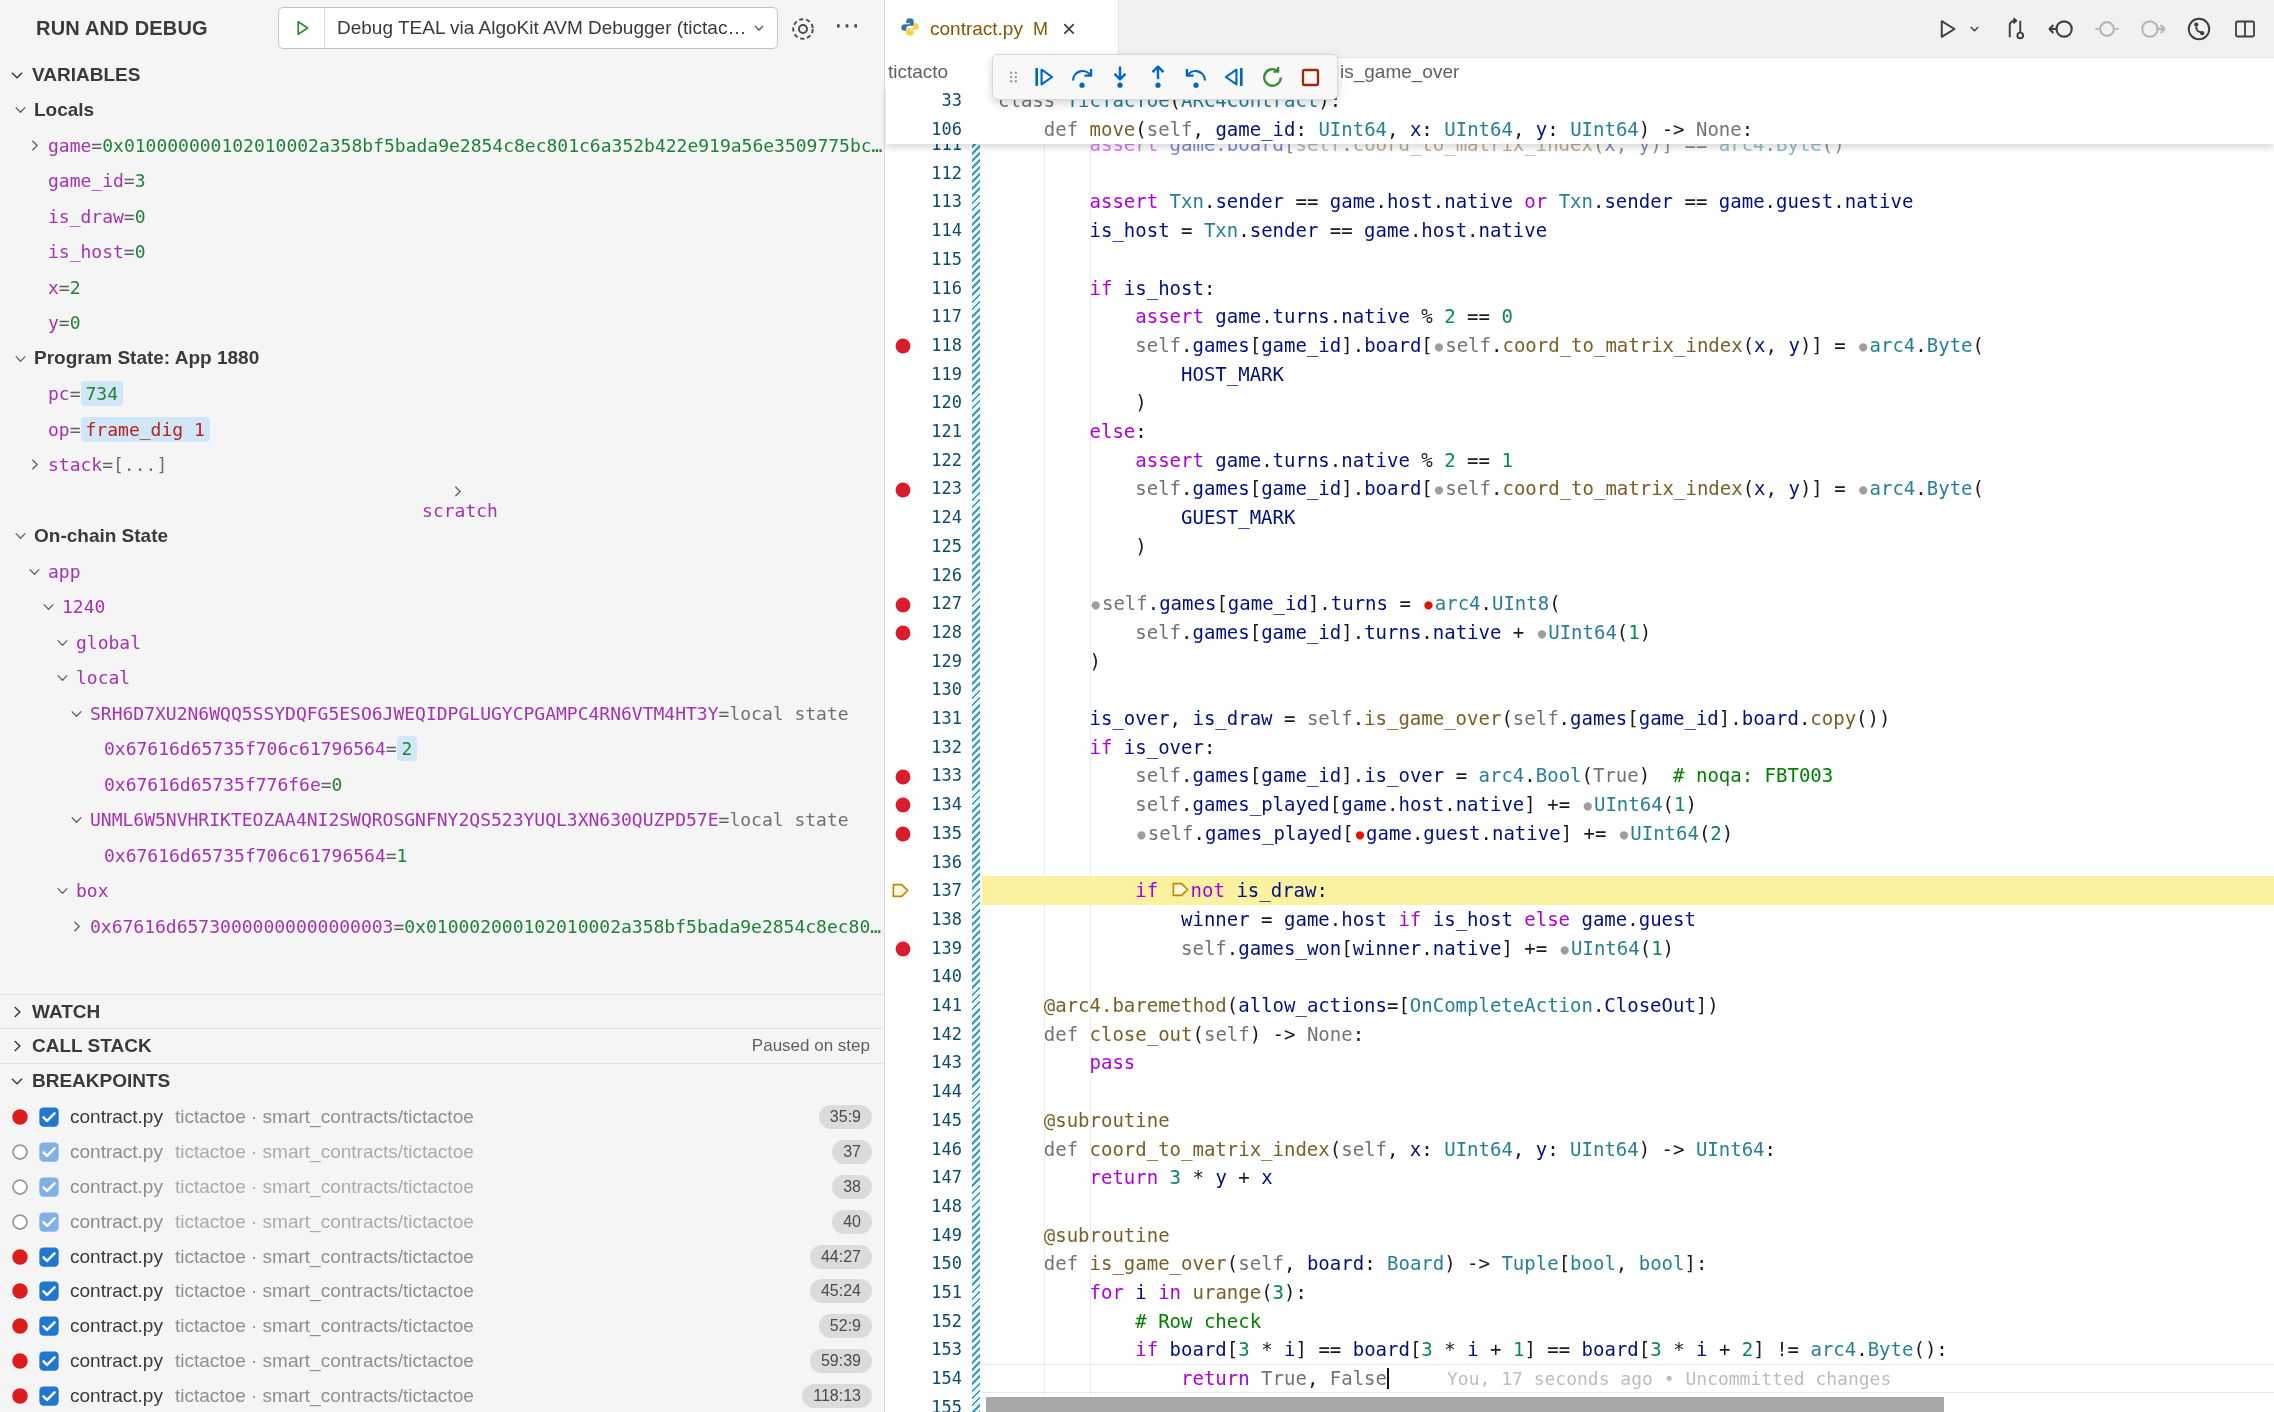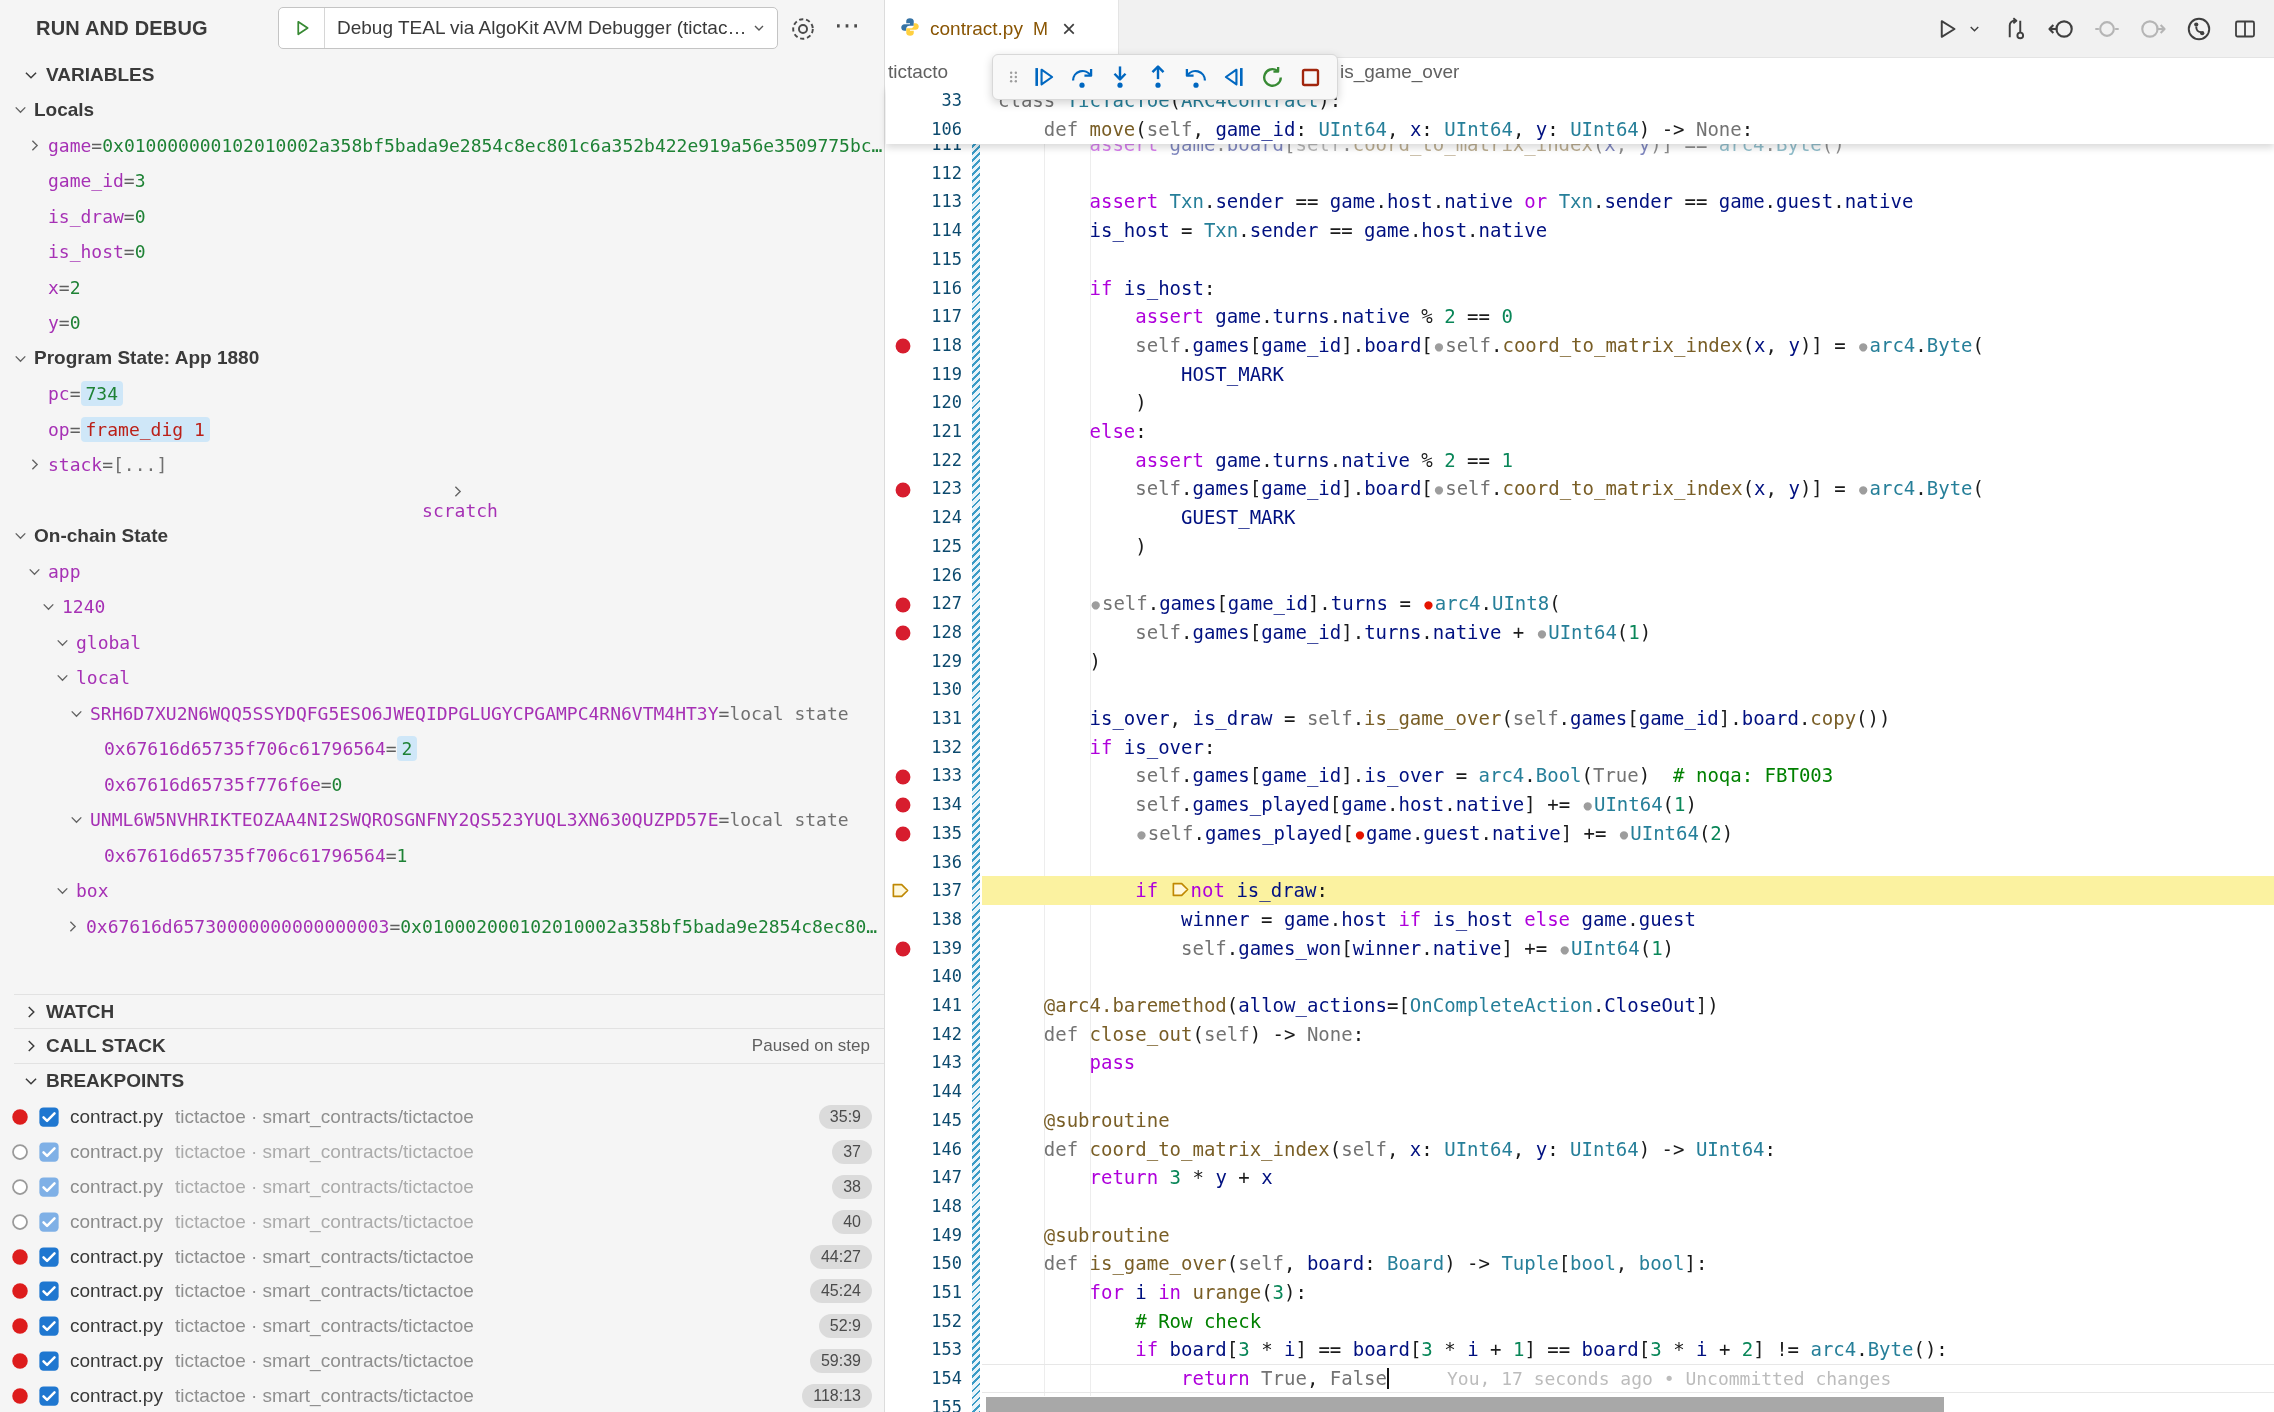--- a/index.html
+++ b/index.html
@@ -13,21 +13,21 @@
   .sb-top { position:absolute; left:0; top:0; right:0; height:56px; display:flex; align-items:center; }
   .sb-title { font-size:20px; font-weight:bold; color:#3a3a3a; margin-left:36px; letter-spacing:.2px; white-space:nowrap; }
   .debug-config { position:absolute; left:278px; top:7px; width:500px; height:42px; background:#fff;
     border:1px solid #c4c4c4; border-radius:5px; display:flex; align-items:center; overflow:hidden; }
   .dc-play { width:46px; height:100%; display:flex; align-items:center; justify-content:center; border-right:1px solid #d6d6d6; }
   .dc-label { flex:1; font-size:19px; color:#3a3a3a; padding:0 4px 0 12px; white-space:nowrap; overflow:hidden; text-overflow:ellipsis; }
   .dc-chev { padding-right:10px; display:flex; align-items:center; }
   .sb-gear { position:absolute; left:789px; top:15px; width:28px; height:28px; }
   .sb-more { position:absolute; left:834px; top:10px; font-size:26px; color:#4a4a4a; }
 
-  .sect-head { position:absolute; left:14px; right:0; height:34px; display:flex; align-items:center;
+  .sect-head { position:absolute; left:0; right:0; height:34px; display:flex; align-items:center;
     border-top:1px solid #e2e2e2; background:#f5f5f5; }
   .sect-head .sh-chev { margin-left:8px; width:22px; display:flex; }
   .sect-head .sh-label { font-size:19px; font-weight:bold; color:#3a3a3a; margin-left:2px; }
   .sect-head .sh-right { position:absolute; right:14px; font-size:17px; color:#5f5f5f; font-weight:normal; }
 
   #variables-head { top:58px; border-top:none; }
   #var-tree { position:absolute; top:92px; left:0; right:0; }
   .trow { height:35.5px; display:flex; align-items:center; white-space:nowrap;
     font-family:"DejaVu Sans Mono", monospace; font-size:18px; overflow:hidden; }
   .trow .chev { width:22px; display:inline-flex; flex:none; }
@@ -316,21 +316,21 @@
           <span class="pt-val">1</span>
         </div>
         <div class="trow" style="padding-left: 54px;">
           <span class="chev">
             <svg width="17" height="17" viewBox="0 0 16 16" fill="none" stroke="#646464" stroke-width="1.3">
               <path d="M3.5 6 8 10.5 12.5 6"></path>
             </svg>
           </span>
           <span class="pt-name">box</span>
         </div>
-        <div class="trow" style="padding-left: 48px; margin-left: 16px;">
+        <div class="trow" style="padding-left: 68px;">
           <span class="chev">
             <svg width="17" height="17" viewBox="0 0 16 16" fill="none" stroke="#646464" stroke-width="1.3">
               <path d="M6 3.5 10.5 8 6 12.5"></path>
             </svg>
           </span>
           <span class="pt-name">0x67616d65730000000000000003</span>
           <span class="pt-eq"> = </span>
           <span class="pt-val">0x010002000102010002a358bf5bada9e2854c8ec80…</span>
         </div>
       </div>

